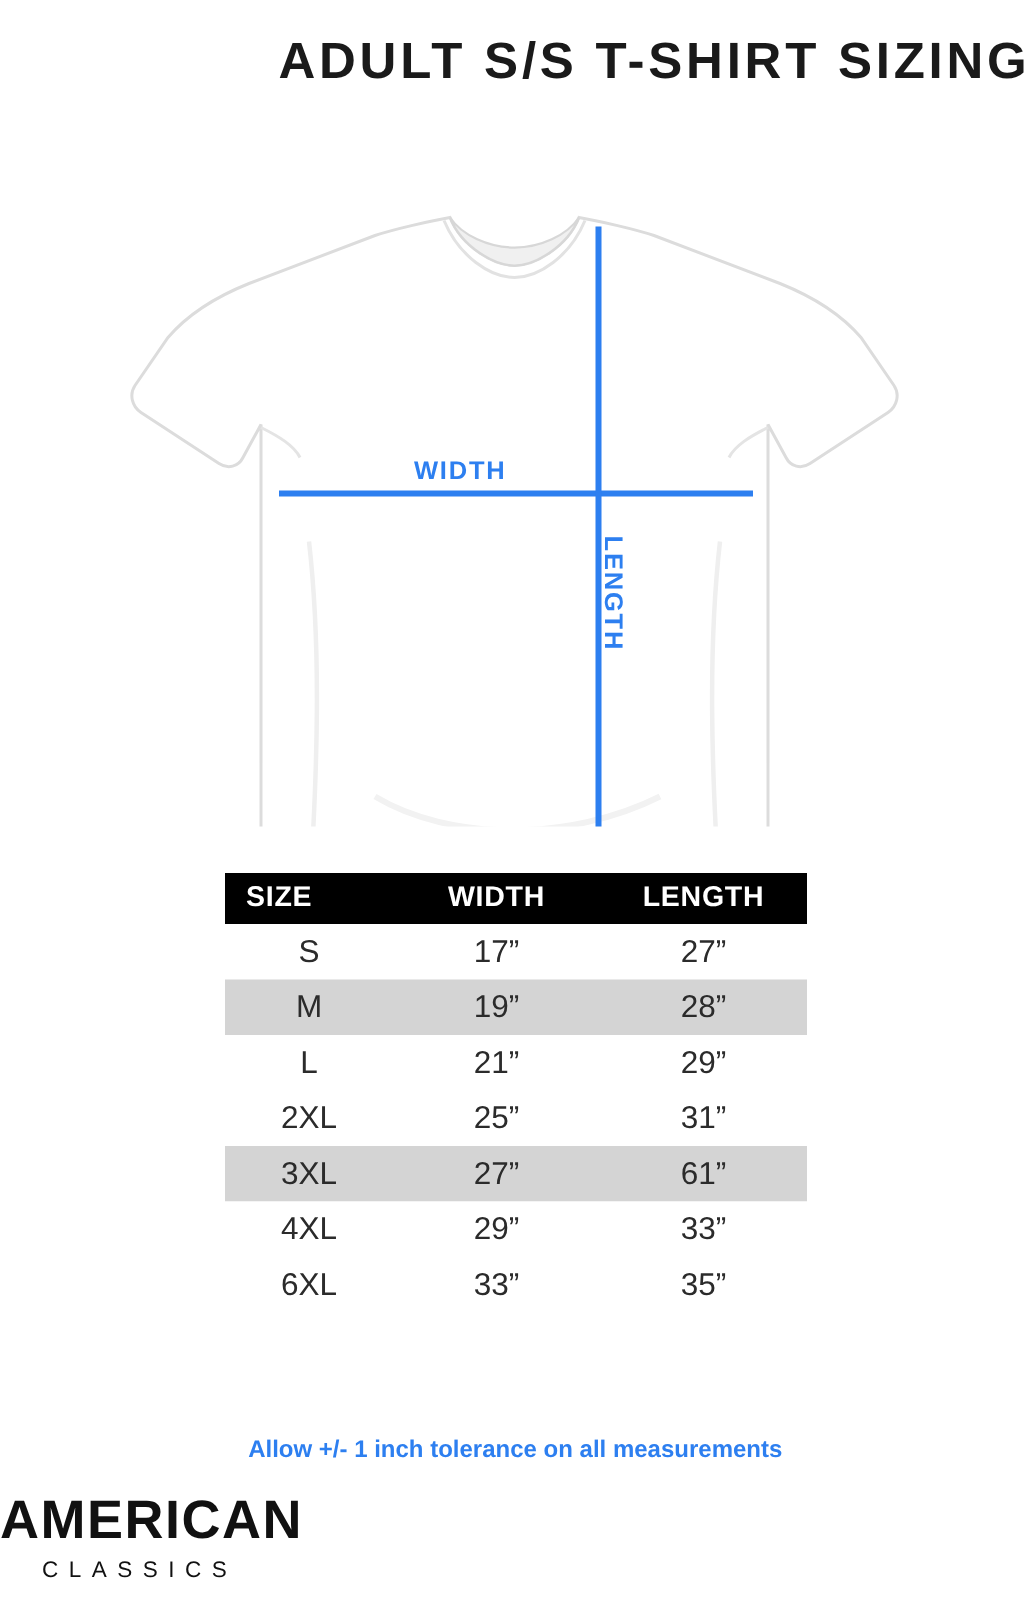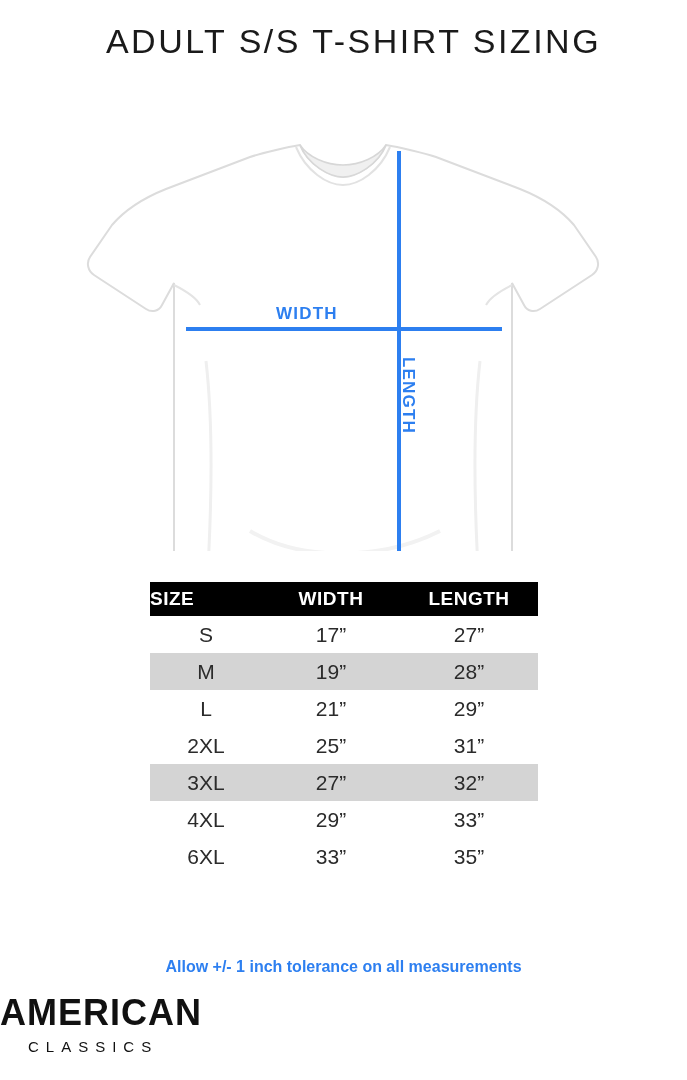--- a/index.html
+++ b/index.html
@@ -12,25 +12,25 @@
   }
   .page {
     position: relative;
     width: 687px;
     height: 1080px;
     background: #ffffff;
   }
 
   
   .title {
-    text-align: center;
+    text-align: right;
     font-size: 34px;
     letter-spacing: 2.5px;
     color: #1a1a1a;
-    font-weight: 400;
+    font-weight: 700;
     padding-top: 22px;
     white-space: nowrap;
     padding-left: 20px;
   }
 
   
   .shirt-area {
     position: relative;
     width: 687px;
     height: 490px;
@@ -75,21 +75,21 @@
   }
   table.size-table th {
     background: #000000;
     color: #ffffff;
     font-size: 19px;
     font-weight: bold;
     letter-spacing: 0.5px;
     height: 34px;
     text-align: center;
   }
-  table.size-table th.col-size { text-align: left; width: 112px; }
+  table.size-table th.col-size { text-align: left; padding-left: 14px; width: 112px; }
   table.size-table th.col-width { width: 138px; }
   table.size-table th.col-length { width: 138px; }
   table.size-table td {
     font-size: 21px;
     color: #2b2b2b;
     text-align: center;
     height: 37px;
     font-weight: 400;
   }
   table.size-table tr.odd td { background: #ffffff; }
@@ -209,21 +209,21 @@
           <td>29”</td>
         </tr>
         <tr class="odd">
           <td>2XL</td>
           <td>25”</td>
           <td>31”</td>
         </tr>
         <tr class="even">
           <td>3XL</td>
           <td>27”</td>
-          <td>32”</td>
+          <td>61”</td>
         </tr>
         <tr class="odd">
           <td>4XL</td>
           <td>29”</td>
           <td>33”</td>
         </tr>
         <tr class="odd">
           <td>6XL</td>
           <td>33”</td>
           <td>35”</td>

